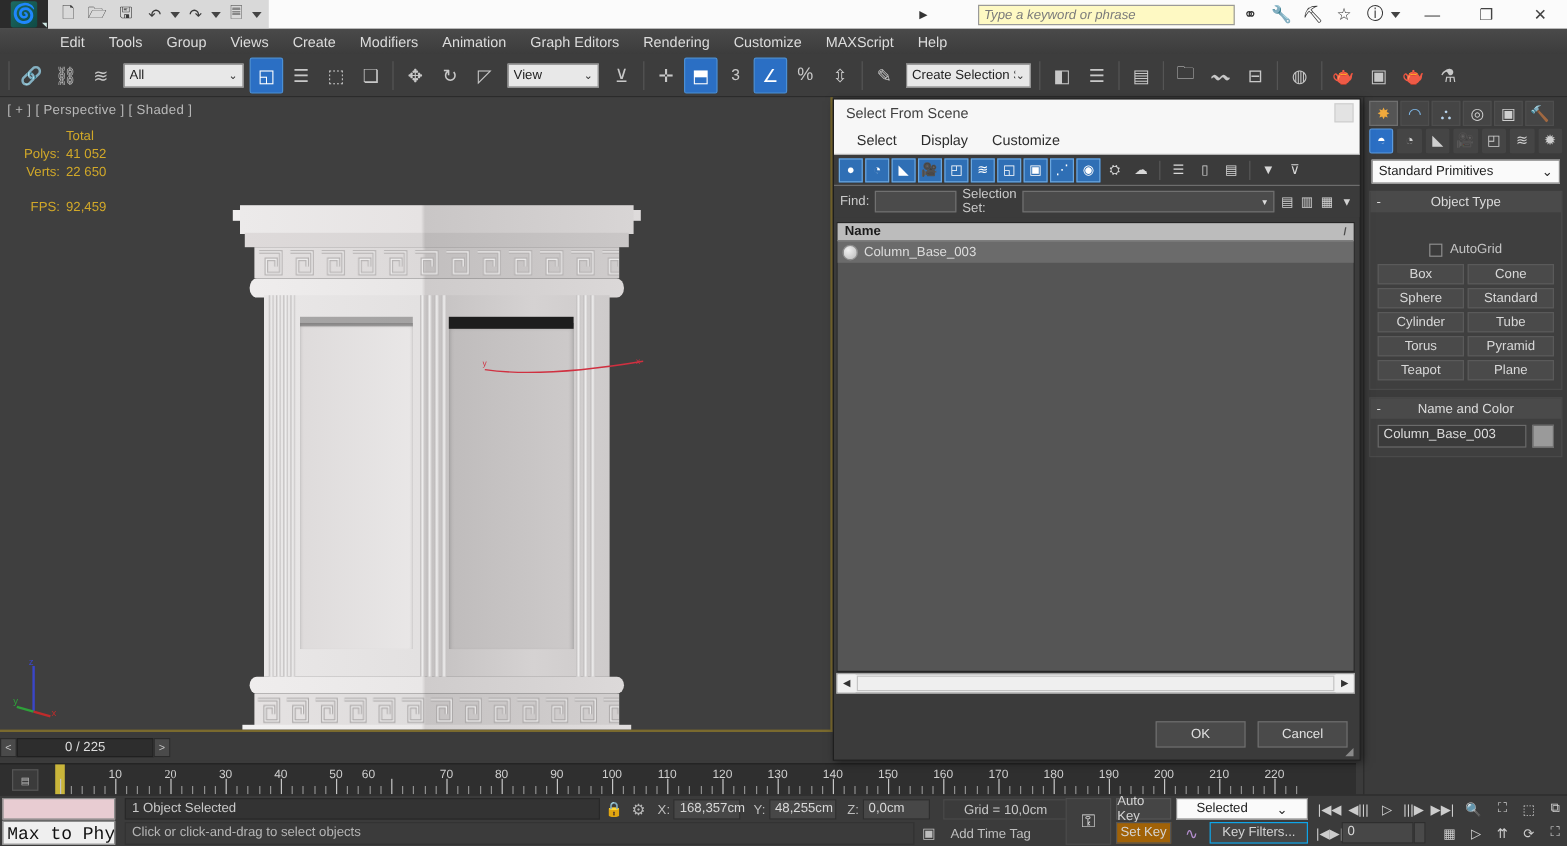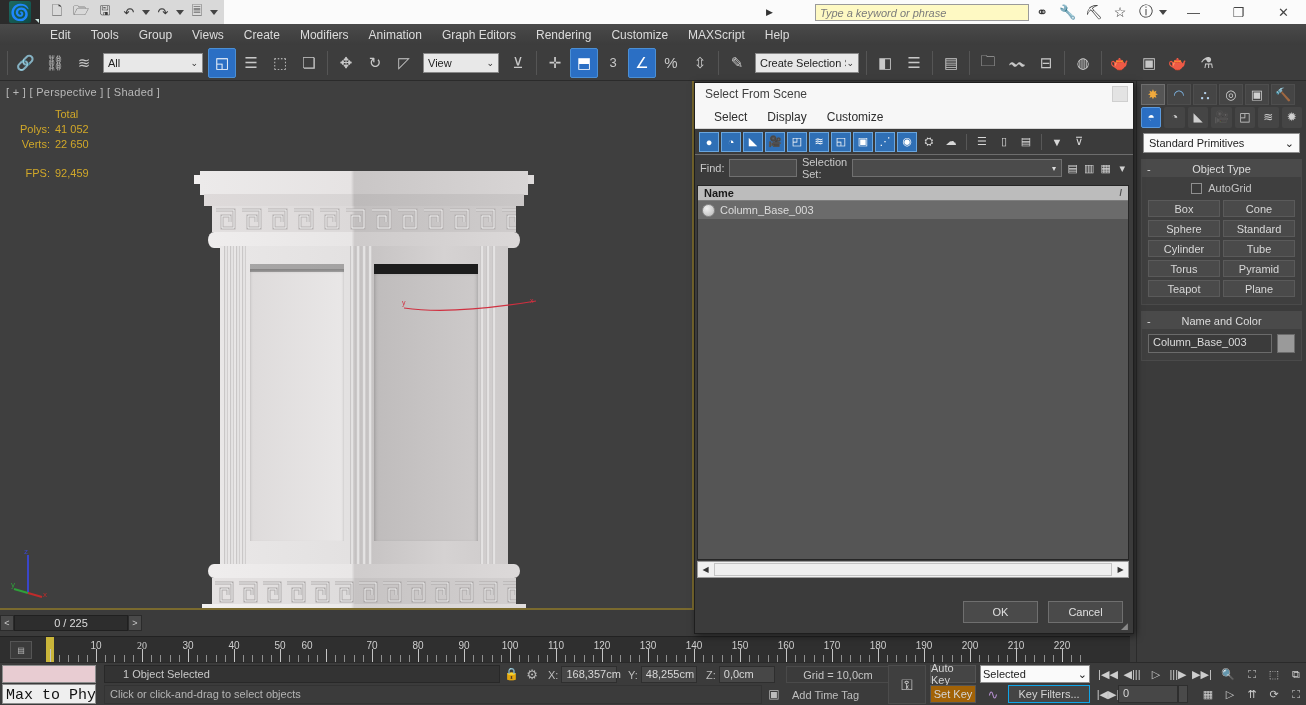--- a/index.html
+++ b/index.html
@@ -130,21 +130,21 @@
   .statusbar { position:absolute; left:0; top:662px; width:1306px; height:43px;
     background:#3b3b3b; border-top:1px solid #2a2a2a; }
   .mxs-listener { position:absolute; left:2px; top:2px; width:94px; height:18px;
     background:#e8ccd2; border:1px solid #8d8d8d; }
   .mxs-prompt { position:absolute; left:2px; top:21px; width:94px; height:20px;
     background:#efefef; border:1px solid #8d8d8d; color:#111; font-size:15px;
     font-family:"Liberation Mono", monospace; padding:2px 3px; overflow:hidden;
     white-space:nowrap; }
   .sb-status { position:absolute; left:104px; top:2px; width:396px; height:18px;
     background:#333; border:1px solid #282828; color:#c9c9c9; font-size:11px;
-    padding:2px 18px; }
+    padding:2px 5px; }
   .sb-prompt { position:absolute; left:104px; top:22px; width:658px; height:19px;
     background:#3b3b3b; border:1px solid #333; color:#b5b5b5; font-size:11px;
     padding:2px 5px; }
   .sb-lock { position:absolute; left:504px; top:3px; width:16px;height:16px;
     color:#cdae3d; font-size:12px; display:flex; align-items:center; justify-content:center;}
   .sb-gear { position:absolute; left:524px; top:3px; width:16px;height:16px;
     color:#b8b8b8; font-size:13px; display:flex; align-items:center; justify-content:center;}
   .coord { position:absolute; top:3px; height:17px; display:flex; align-items:center; }
   .coord .ax { color:#bdbdbd; font-size:11px; margin-right:3px; }
   .coord .fld { width:56px; height:17px; background:#474747; border:1px solid #2e2e2e;
@@ -160,21 +160,21 @@
     background:#3f3f3f; border:1px solid #4c4c4c; display:flex;
     align-items:center; justify-content:center; color:#e2e2e2; font-size:15px; }
   .akey { position:absolute; left:930px; top:2px; width:46px; height:18px;
     background:#454545; border:1px solid #555; color:#d4d4d4; font-size:11px;
     display:flex; align-items:center; justify-content:center; }
   .skey { position:absolute; left:930px; top:22px; width:46px; height:18px;
     background:#a16207; border:1px solid #555; color:#d4d4d4; font-size:11px;
     display:flex; align-items:center; justify-content:center; }
   .sel-combo { position:absolute; left:980px; top:2px; width:110px; height:18px;
     background:#fafafa; border:1px solid #8d8d8d; color:#222; font-size:11px;
-    display:flex; align-items:center; padding:0 2px; justify-content:space-between; }
+    display:flex; align-items:center; padding:0 16px; justify-content:space-between; }
   .kf-curve { position:absolute; left:980px; top:22px; width:26px; height:18px;
     color:#b58fd0; font-size:13px; display:flex; align-items:center; justify-content:center; }
   .kf-btn { position:absolute; left:1008px; top:22px; width:82px; height:18px;
     background:#454545; border:1px solid #0ea5e9; color:#d4d4d4; font-size:11px;
     display:flex; align-items:center; justify-content:center; }
   .navbtn { position:absolute; width:24px; height:18px; color:#cdcdcd;
     font-size:11px; display:flex; align-items:center; justify-content:center; }
   .spin-field { position:absolute; left:1118px; top:22px; width:60px; height:18px;
     background:#474747; border:1px solid #2e2e2e; color:#d8d8d8; font-size:11px;
     padding:1px 4px; }
@@ -195,21 +195,21 @@
   .cp-sbtn.act { background:#2b6fc4; border-color:#5b9ade; color:#fff; }
   .cp-select { margin:4px 6px; height:20px; background:#fafafa; border:1px solid #8d8d8d;
     color:#1e1e1e; font-size:11px; display:flex; align-items:center;
     justify-content:space-between; padding:0 5px; }
   .rollout { margin:6px 4px 0 4px; border:1px solid #4a4a4a; background:#3f3f3f; }
   .roll-hdr { height:17px; background:#4a4a4a; color:#dcdcdc; font-size:11px;
     display:flex; align-items:center; justify-content:center; position:relative; }
   .roll-hdr .minus { position:absolute; left:5px; color:#dcdcdc; }
   .roll-body { padding:5px 6px 7px 6px; }
   .autogrid { display:flex; align-items:center; justify-content:center; gap:6px;
-    margin-bottom:6px; }
+    margin-bottom:6px;margin-top:20px; }
   .chk { width:11px; height:11px; background:#3b3b3b; border:1px solid #8f8f8f; }
   .autogrid span { color:#c4c4c4; font-size:11px; }
   .obtn-grid { display:grid; grid-template-columns:1fr 1fr; gap:3px; }
   .obtn { height:17px; background:#4a4a4a; border:1px solid #5a5a5a; color:#d8d8d8;
     font-size:11px; display:flex; align-items:center; justify-content:center; }
   .namerow { display:flex; gap:5px; align-items:center; }
   .name-field { flex:1; height:19px; background:#3b3b3b; border:1px solid #6b6b6b;
     color:#dcdcdc; font-size:11px; padding:1px 4px; }
   .color-sw { width:18px; height:19px; background:#9a9a9a; border:1px solid #6b6b6b; }
 

